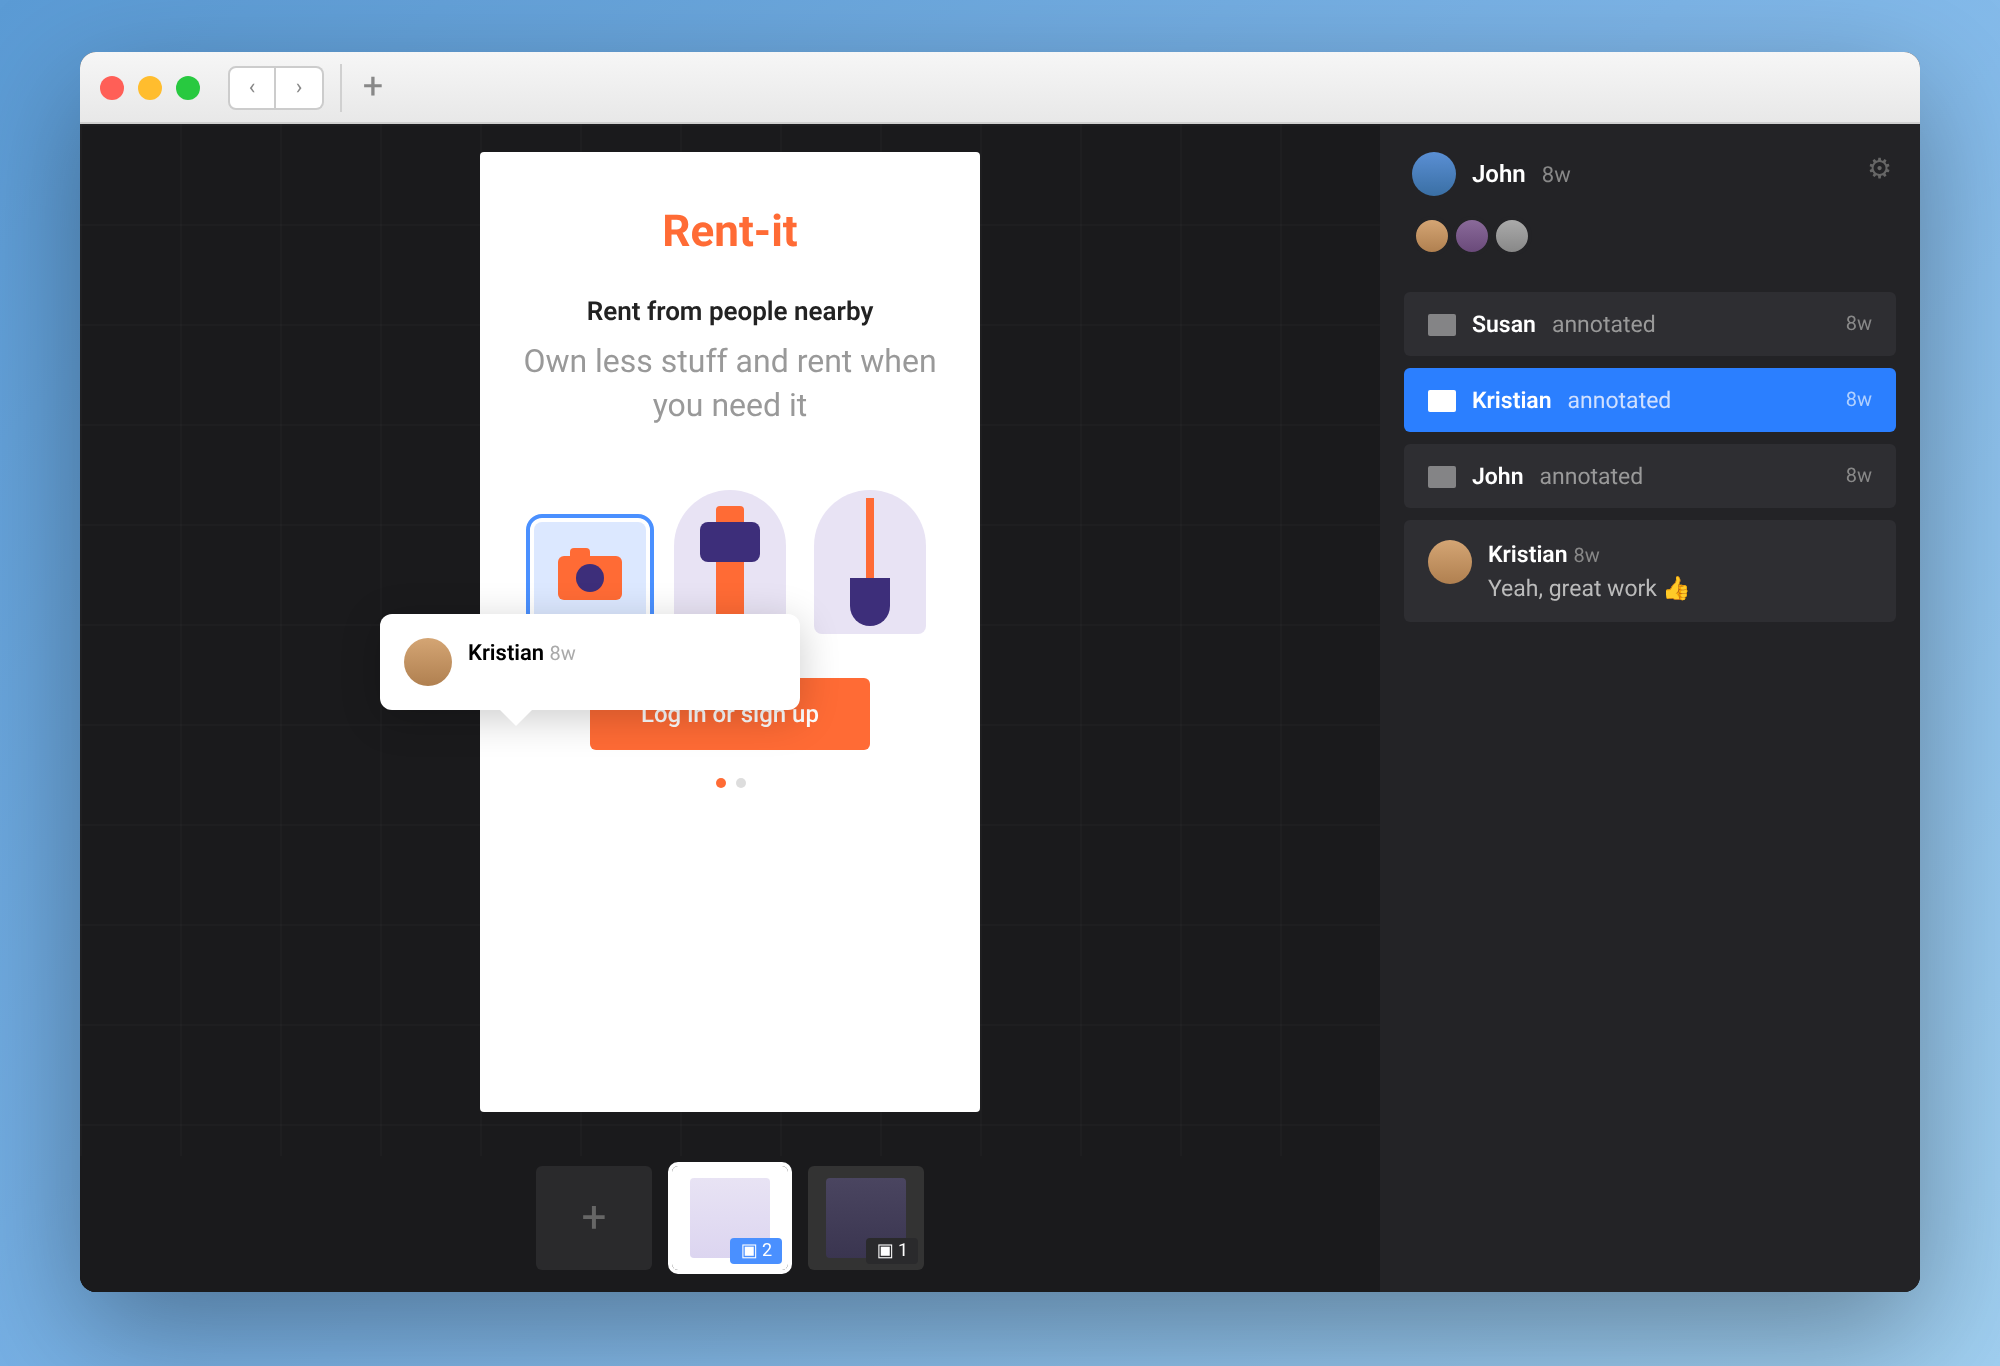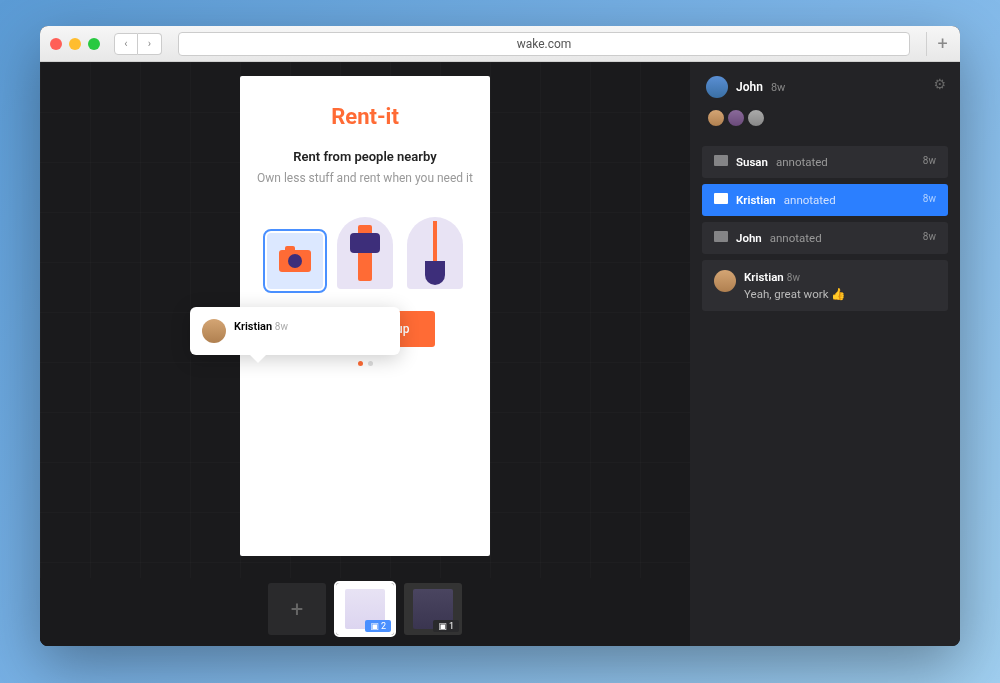--- a/index.html
+++ b/index.html
@@ -13,21 +13,21 @@
 .nav-btn { width:24px; height:22px; background:#fff; border:1px solid #ccc; display:flex; align-items:center; justify-content:center; font-size:11px; color:#888; }
 .nav-btn:first-child{border-radius:4px 0 0 4px;} .nav-btn:last-child{border-radius:0 4px 4px 0; border-left:none;}
 .url-bar { flex:1; margin:0 8px; height:24px; background:#fff; border:1px solid #ccc; border-radius:4px; display:flex; align-items:center; justify-content:center; font-size:12px; color:#555; }
 .plus-tab { width:24px; height:24px; display:flex; align-items:center; justify-content:center; color:#888; font-size:18px; border-left:1px solid #d0d0d0; padding-left:8px; }
 .app-body { flex:1; display:flex; overflow:hidden; }
 .canvas-area { flex:1; display:flex; flex-direction:column; background:#1a1a1c; position:relative; }
 .canvas-main { flex:1; background-image:linear-gradient(rgba(255,255,255,0.02) 1px,transparent 1px),linear-gradient(90deg,rgba(255,255,255,0.02) 1px,transparent 1px); background-size:50px 50px; background-color:#1a1a1c; display:flex; align-items:flex-start; justify-content:center; padding-top:14px; position:relative; }
 .artboard { width:250px; height:480px; background:#fff; border-radius:2px; padding:28px 16px 16px; text-align:center; display:flex; flex-direction:column; align-items:center; }
 .brand { color:#ff6b35; font-size:22px; font-weight:700; margin-bottom:20px; }
 .headline { font-size:13px; font-weight:600; color:#222; margin-bottom:6px; }
-.sub { font-size:12px; color:#999; line-height:1.4; margin-bottom:30px;text-align:center; }
+.sub { font-size:16px; color:#999; line-height:1.4; margin-bottom:30px;text-align:center; }
 .illus-row { display:flex; gap:14px; align-items:flex-end; justify-content:center; margin-bottom:22px; }
 .card-shape { width:56px; height:72px; background:#e8e3f4; border-radius:28px 28px 4px 4px; position:relative; display:flex; align-items:center; justify-content:center; }
 .card-shape.sel { outline:2px solid #4a90ff; outline-offset:2px; background:#dce8ff; height:56px; border-radius:4px; }
 .camera-ico { width:32px; height:22px; background:#ff6b35; border-radius:3px; position:relative; }
 .camera-ico::before{content:"";position:absolute;top:-4px;left:6px;width:10px;height:5px;background:#ff6b35;border-radius:2px 2px 0 0;}
 .camera-ico::after{content:"";position:absolute;top:4px;left:9px;width:14px;height:14px;background:#3d2e7a;border-radius:50%;}
 .drill-ico { width:30px; height:56px; position:relative; }
 .drill-ico::before{content:"";position:absolute;top:0;left:8px;width:14px;height:56px;background:#ff6b35;border-radius:2px;}
 .drill-ico::after{content:"";position:absolute;top:8px;left:0;width:30px;height:20px;background:#3d2e7a;border-radius:4px;}
 .shovel-ico { width:24px; height:64px; position:relative; }
@@ -58,21 +58,21 @@
 .sb-av { width:22px; height:22px; border-radius:50%; background:linear-gradient(#5a8fd4,#3a6fa4); }
 .sb-nm { font-weight:600; color:#fff; font-size:12px; }
 .sb-ts { color:#888; font-size:11px; }
 .sb-gear { position:absolute; right:14px; top:14px; color:#666; font-size:14px; }
 .sb-desc { font-size:11.5px; line-height:1.5; color:#bbb; }
 .sb-desc b { color:#fff; font-weight:600; }
 .sb-viewers { display:flex; gap:4px; margin-top:10px; }
 .sb-viewers .vw { width:20px; height:20px; border-radius:50%; background:#888; border:2px solid #232326; margin-left:-4px; }
 .sb-viewers .vw:first-child{margin-left:0;}
 .sb-list { padding:8px 12px; display:flex; flex-direction:column; gap:6px; }
-.sb-item { background:#2e2e32; border-radius:3px; padding:9px 12px; display:flex; align-items:flex-start; gap:8px; font-size:11.5px; }
+.sb-item { background:#2e2e32; border-radius:3px; padding:9px 12px; display:flex; align-items:center; gap:8px; font-size:11.5px; }
 .sb-item.sel { background:#2b7fff; color:#fff; }
 .sb-item .ico { width:14px; height:11px; background:currentColor; opacity:0.7; border-radius:1px; position:relative; color:#aaa; }
 .sb-item.sel .ico{color:#fff;opacity:1;}
 .sb-item .nm { font-weight:600; color:#fff; }
 .sb-item .act { color:#999; } .sb-item.sel .act{color:#d0e0ff;}
 .sb-item .ts { color:#888; margin-left:auto; font-size:10px; } .sb-item.sel .ts{color:#b0d0ff;}
 .sb-comment { background:#2e2e32; border-radius:3px; padding:10px 12px; display:flex; gap:8px; margin:0; }
 .sb-cav { width:22px; height:22px; border-radius:50%; background:linear-gradient(#d4a574,#b08050); flex-shrink:0; }
 .sb-cbody .nm { font-weight:600; color:#fff; font-size:11.5px; }
 .sb-cbody .ts { color:#888; font-size:10px; }
@@ -89,21 +89,20 @@
   <div class="toolbar">
     <div class="traffic">
       <div class="tl red"></div>
       <div class="tl yel"></div>
       <div class="tl grn"></div>
     </div>
     <div class="nav-btns">
       <div class="nav-btn">‹</div>
       <div class="nav-btn">›</div>
     </div>
-    <div class="url-bar">wake.com</div>
     <div class="plus-tab">+</div>
   </div>
 
   <div class="app-body">
     <div class="canvas-area">
       <div class="canvas-main">
         <div class="artboard">
           <div class="brand">Rent-it</div>
           <div class="headline">Rent from people nearby</div>
           <div class="sub">Own less stuff and rent when you need it</div>

